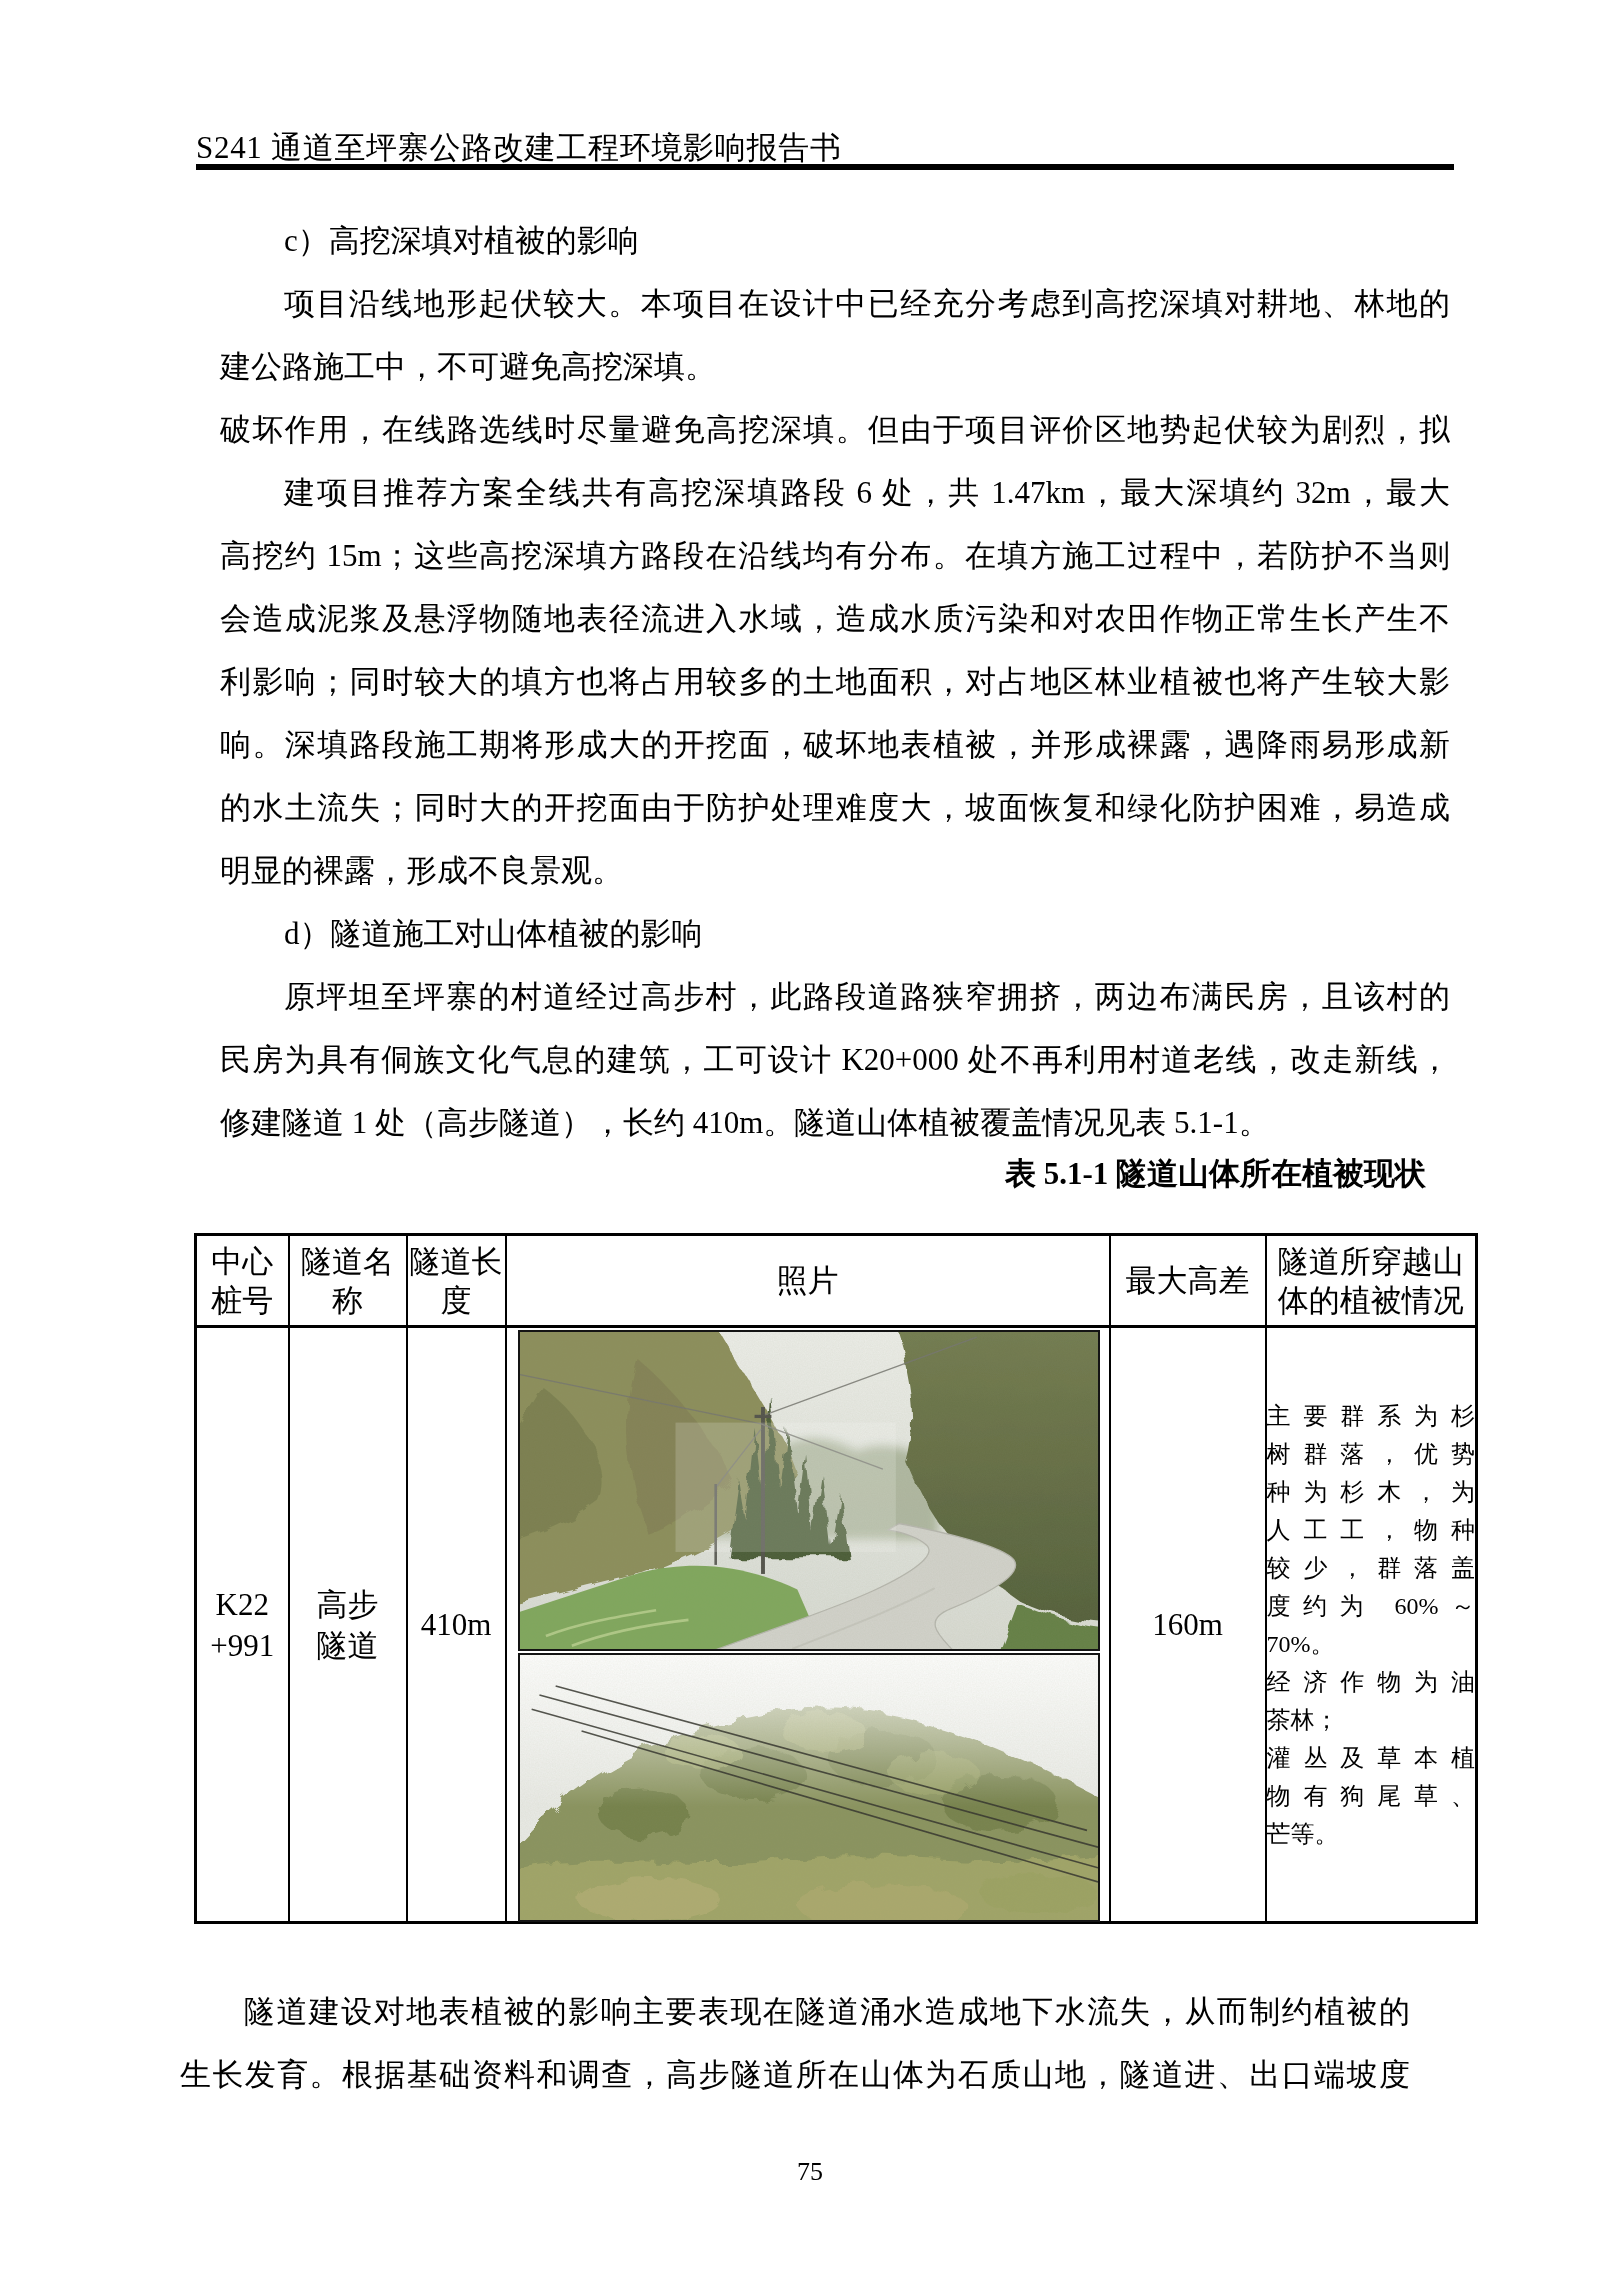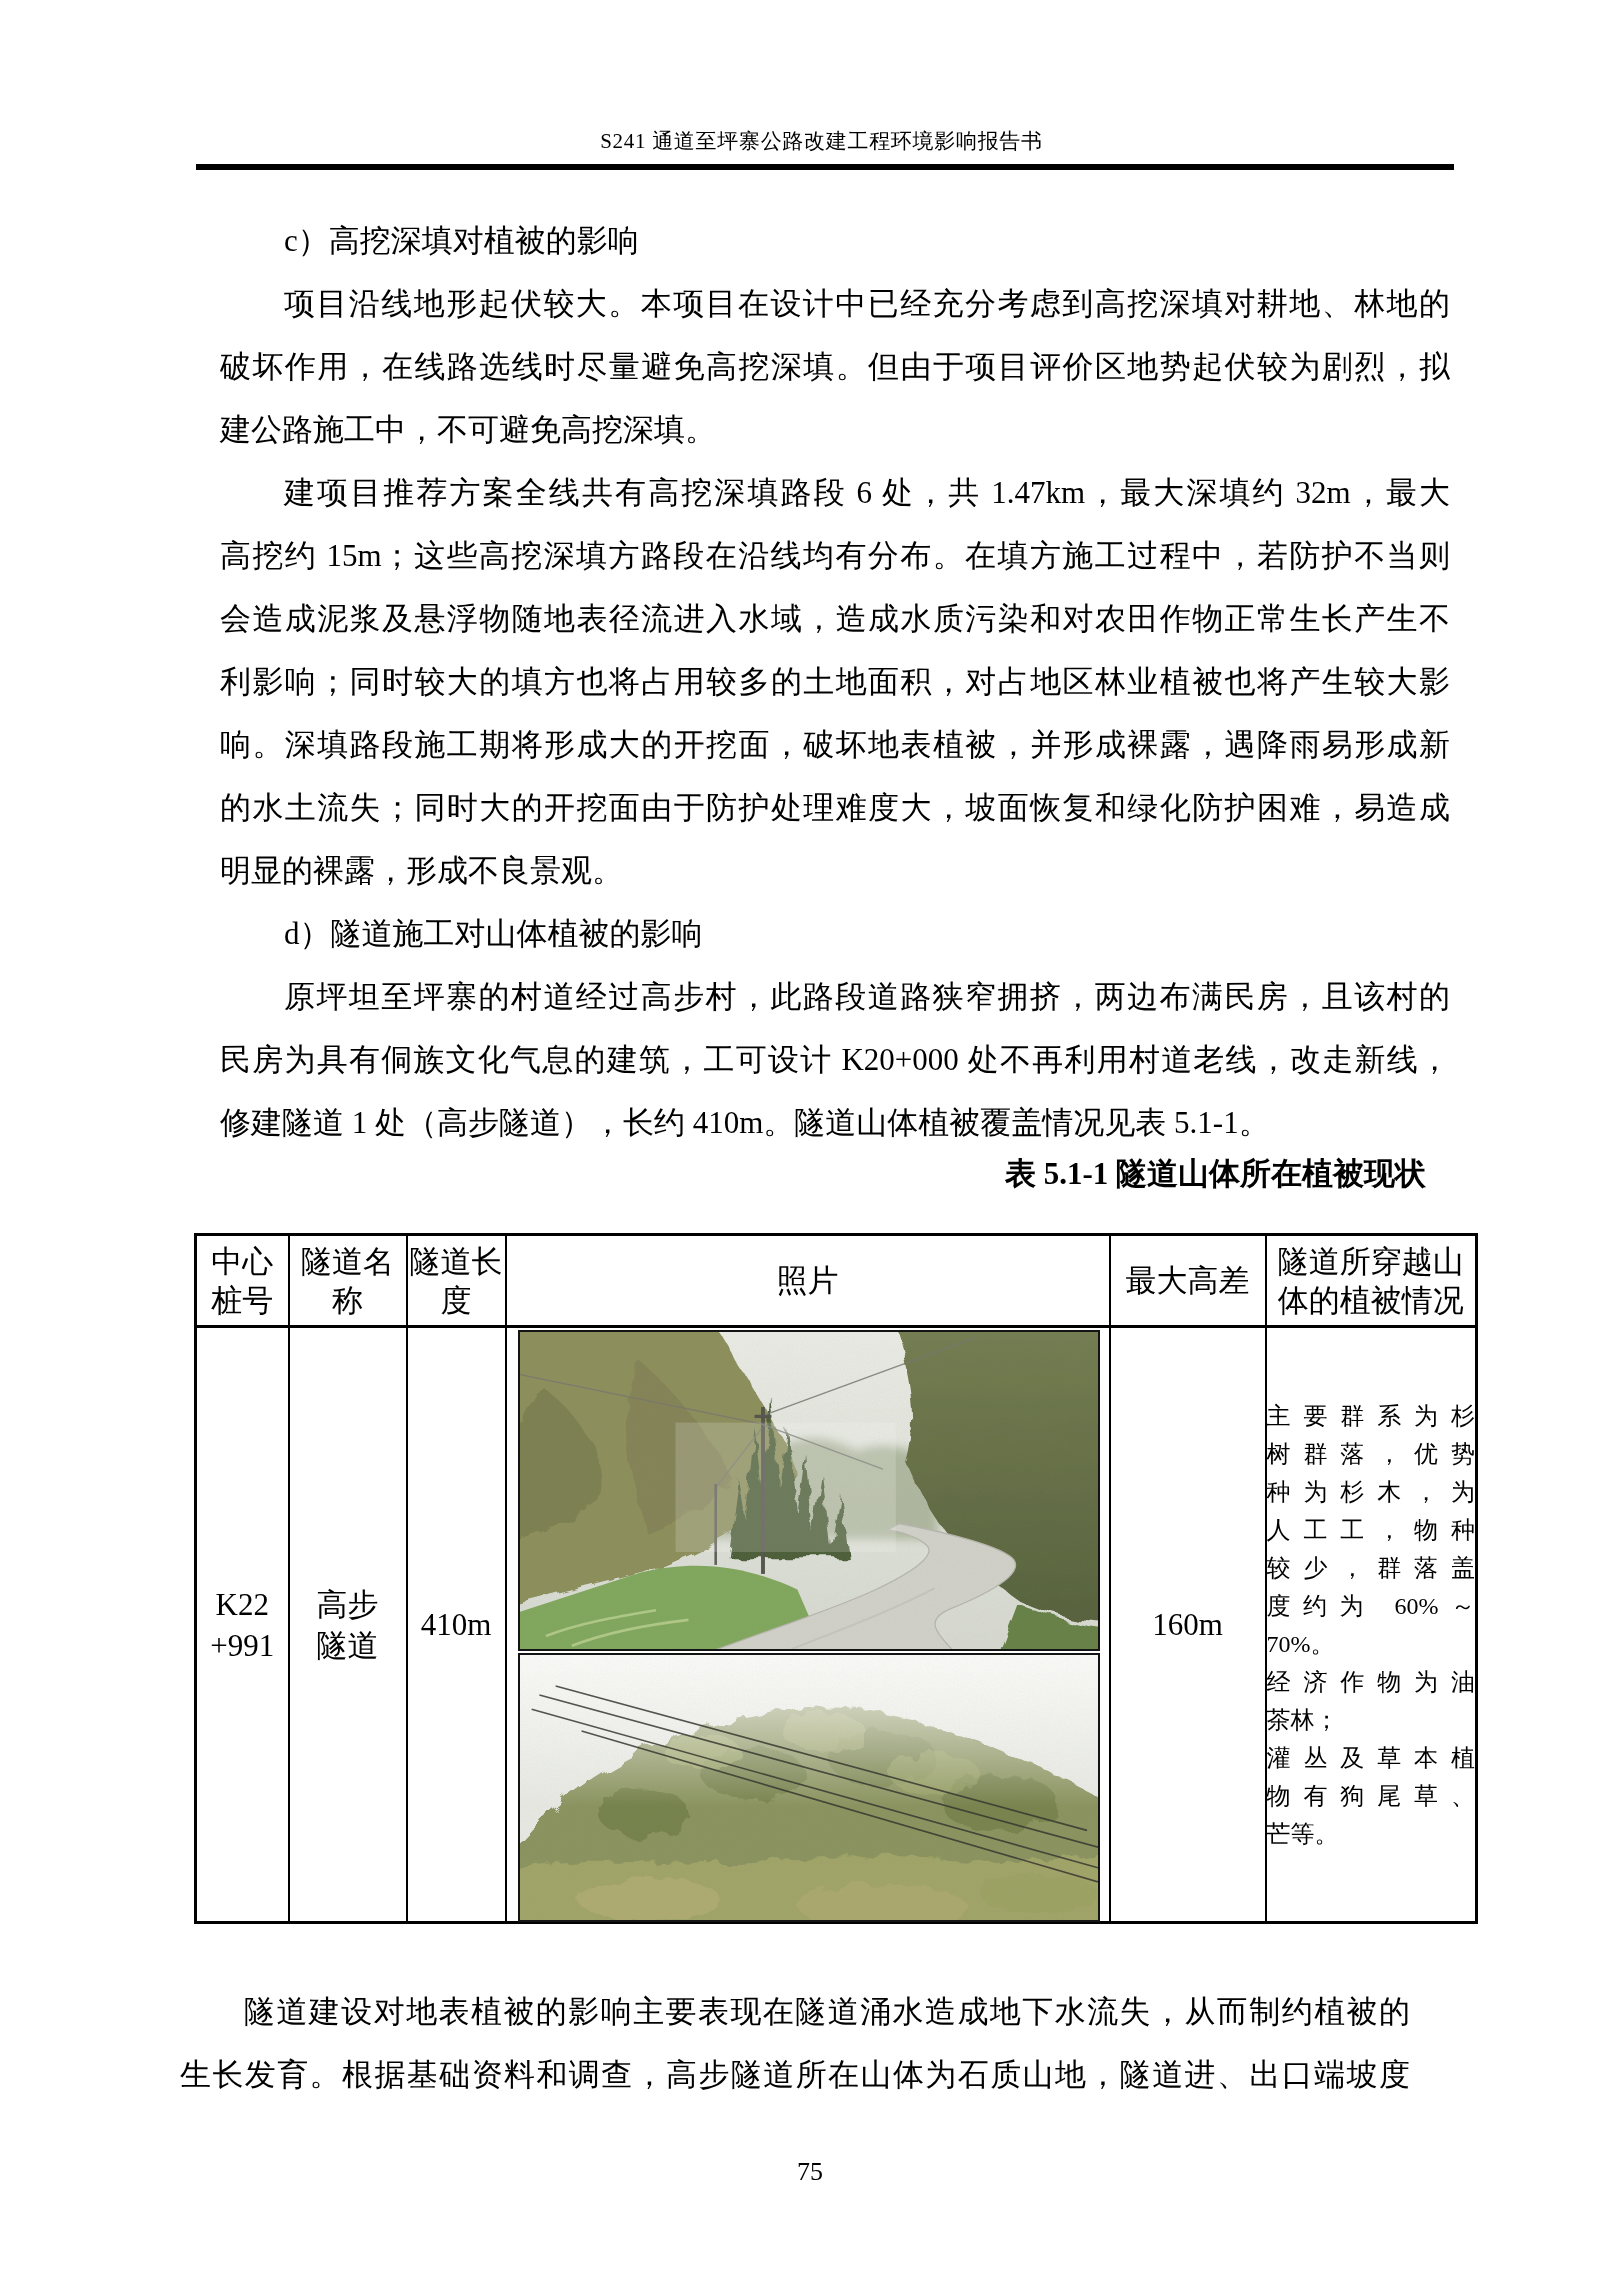--- a/index.html
+++ b/index.html
@@ -3,21 +3,21 @@
 <meta charset="utf-8">
 <style>
   html,body{margin:0;padding:0;}
   body{
     width:1622px;height:2295px;background:#ffffff;position:relative;
     font-family:"Liberation Serif","DejaVu Serif",serif;color:#000;
     -webkit-font-smoothing:antialiased;
   }
   .page-header{
     position:absolute;top:127px;left:196px;width:1251px;
-    text-align:center;font-size:21px;letter-spacing:0.7px;
+    text-align:left;font-size:31px;letter-spacing:0.7px;
   }
   .header-rule{
     position:absolute;top:164px;left:196px;width:1258px;height:5.9px;background:#000;
   }
   .bodytext{
     position:absolute;top:209px;left:196px;width:1230px;
     font-size:31px;line-height:63px;margin-left:24px;
   }
   .line{min-height:63px;}
   .jl{text-align:justify;text-align-last:justify;}
@@ -60,22 +60,22 @@
 </style>
 </head>
 <body>
 
 <div class="page-header">S241 通道至坪寨公路改建工程环境影响报告书</div>
 <div class="header-rule"></div>
 
 <div class="bodytext">
   <div class="line ind">c）高挖深填对植被的影响</div>
   <div class="line jl ind">项目沿线地形起伏较大。本项目在设计中已经充分考虑到高挖深填对耕地、林地的</div>
+  <div class="line">建公路施工中，不可避免高挖深填。</div>
   <div class="line jl">破坏作用，在线路选线时尽量避免高挖深填。但由于项目评价区地势起伏较为剧烈，拟</div>
-  <div class="line">建公路施工中，不可避免高挖深填。</div>
   <div class="line jl ind">建项目推荐方案全线共有高挖深填路段 6 处，共 1.47km，最大深填约 32m，最大</div>
   <div class="line jl">高挖约 15m；这些高挖深填方路段在沿线均有分布。在填方施工过程中，若防护不当则</div>
   <div class="line jl">会造成泥浆及悬浮物随地表径流进入水域，造成水质污染和对农田作物正常生长产生不</div>
   <div class="line jl">利影响；同时较大的填方也将占用较多的土地面积，对占地区林业植被也将产生较大影</div>
   <div class="line jl">响。深填路段施工期将形成大的开挖面，破坏地表植被，并形成裸露，遇降雨易形成新</div>
   <div class="line jl">的水土流失；同时大的开挖面由于防护处理难度大，坡面恢复和绿化防护困难，易造成</div>
   <div class="line">明显的裸露，形成不良景观。</div>
   <div class="line ind">d）隧道施工对山体植被的影响</div>
   <div class="line jl ind">原坪坦至坪寨的村道经过高步村，此路段道路狭窄拥挤，两边布满民房，且该村的</div>
   <div class="line jl">民房为具有侗族文化气息的建筑，工可设计 K20+000 处不再利用村道老线，改走新线，</div>

